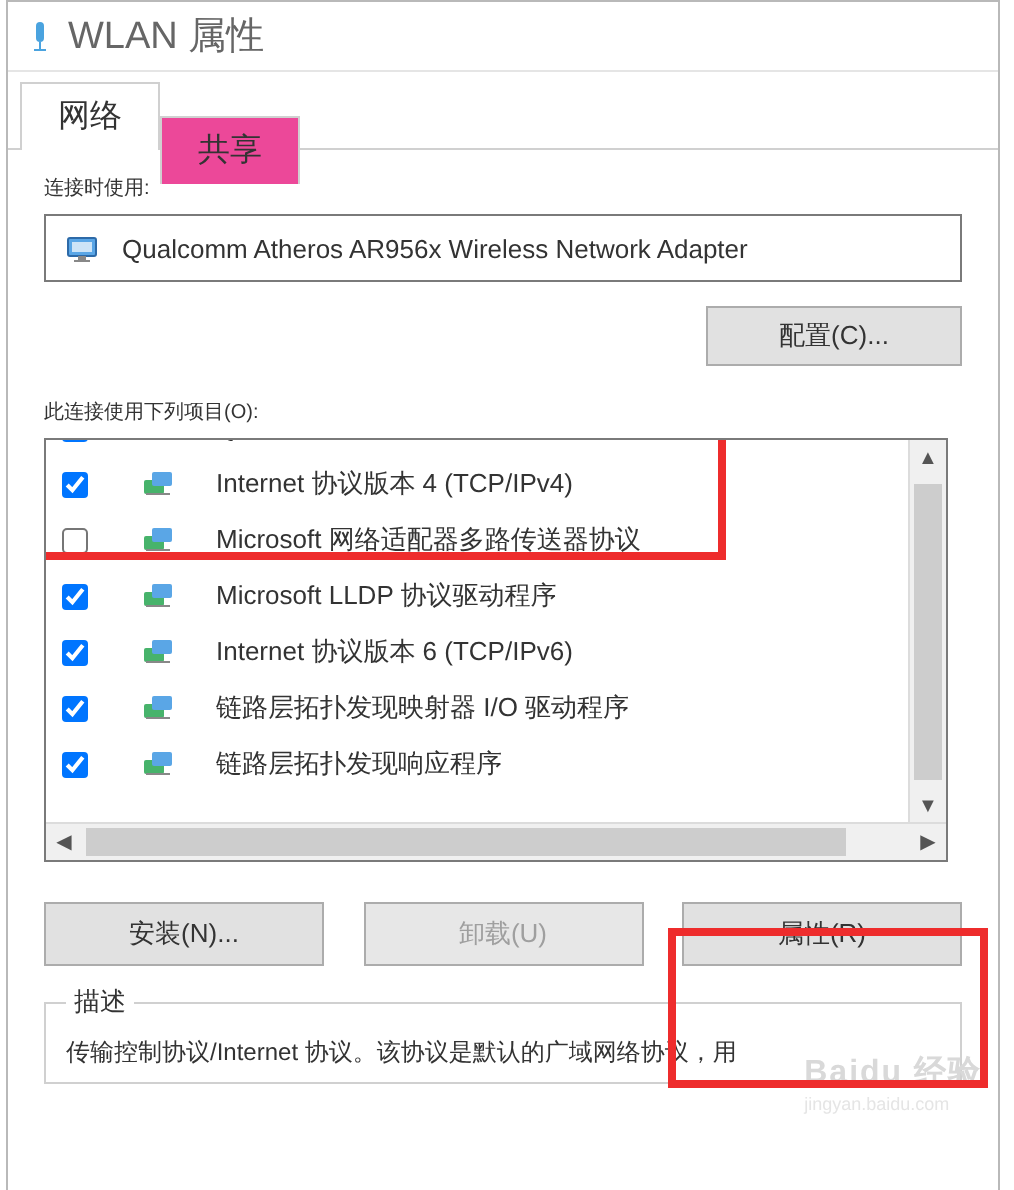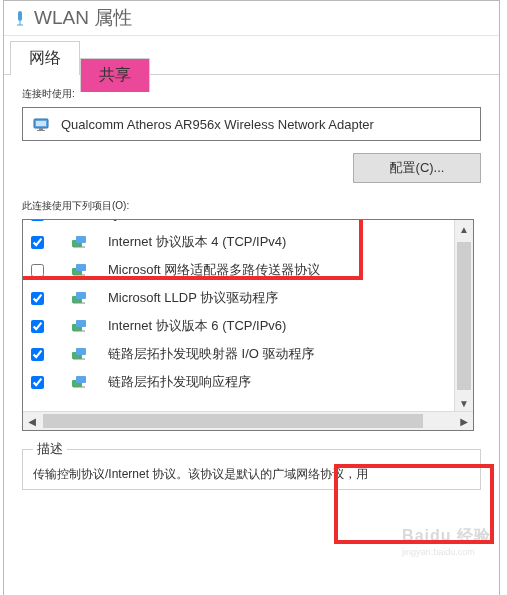--- a/index.html
+++ b/index.html
@@ -341,20 +341,25 @@
       </div>
       <div class="scrollbar-h">
         <div class="arrow">◀</div>
         <div class="thumb"></div>
         <div class="arrow">▶</div>
       </div>
 
       <div class="red-box" style="left:-5px;top:-5px;width:345px;height:65px;"></div>
     </div>
 
+    <div class="action-row">
+      <div class="btn">安装(N)...</div>
+      <div class="btn disabled">卸载(U)</div>
+      <div class="btn">属性(R)</div>
+    </div>
 
     <div class="desc-group">
       <div class="fieldset">
         <span class="fieldset-legend">描述</span>
         <div style="white-space:nowrap;overflow:hidden;">传输控制协议/Internet 协议。该协议是默认的广域网络协议，用</div>
       </div>
     </div>
 
   </div>
 

